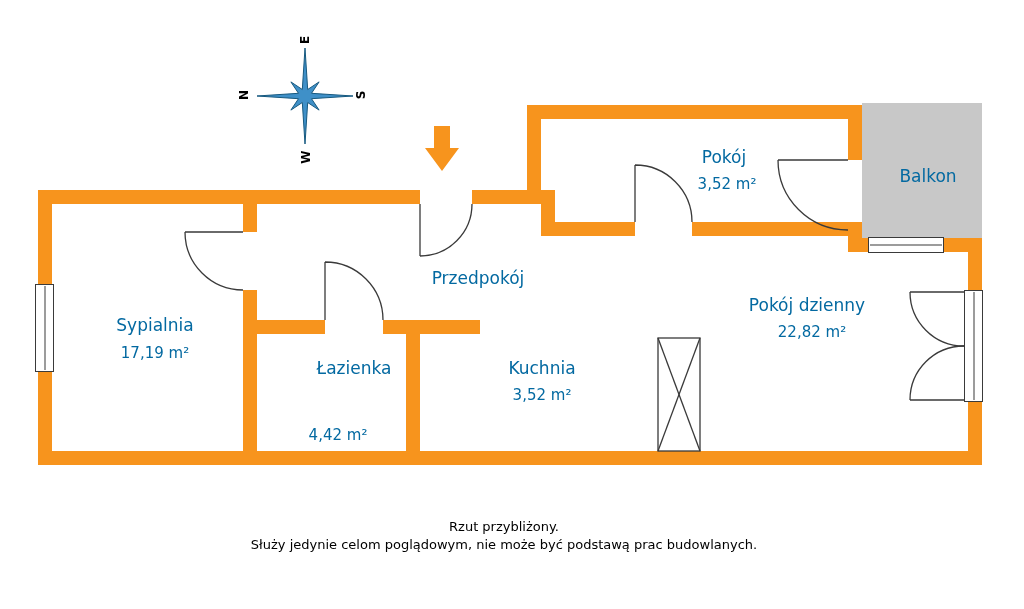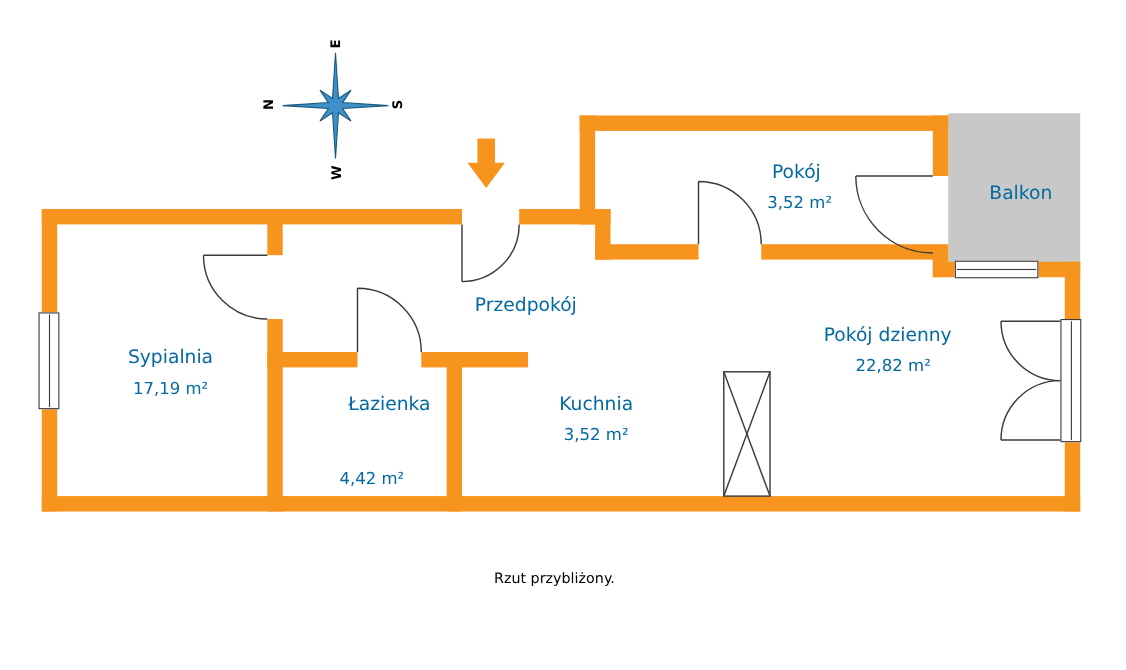--- a/index.html
+++ b/index.html
@@ -116,15 +116,16 @@
   <div class="room-label" style="left:724px; top:147px;">Pokój</div>
   <div class="room-area" style="left:727px; top:175px;">3,52 m²</div>
 
   <div class="room-label" style="left:807px; top:295px;text-align:right;">Pokój dzienny</div>
   <div class="room-area" style="left:812px; top:323px;">22,82 m²</div>
 
   <div class="room-label balkon-size" style="left:928px; top:166px;">Balkon</div>
 
   <div class="footer">
     <div>Rzut przybliżony.</div>
+    <div>Służy jedynie celom poglądowym, nie może być podstawą prac budowlanych.</div>
   </div>
 
 </div>
 
 </body></html>

